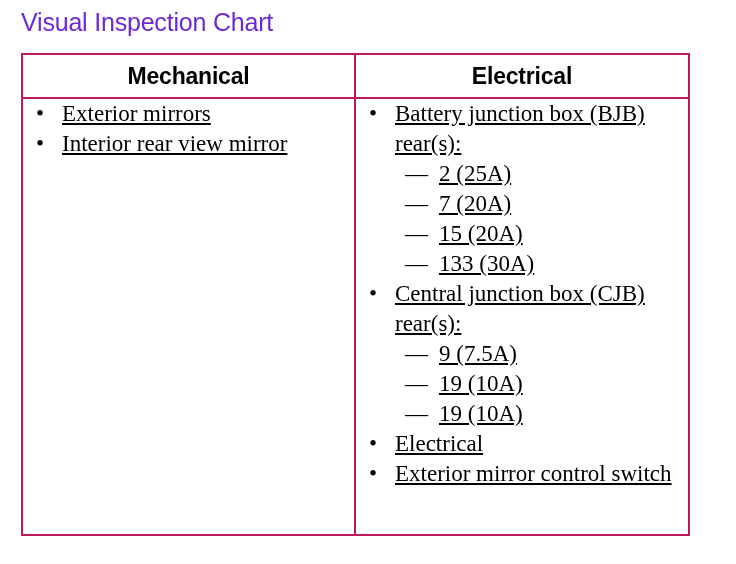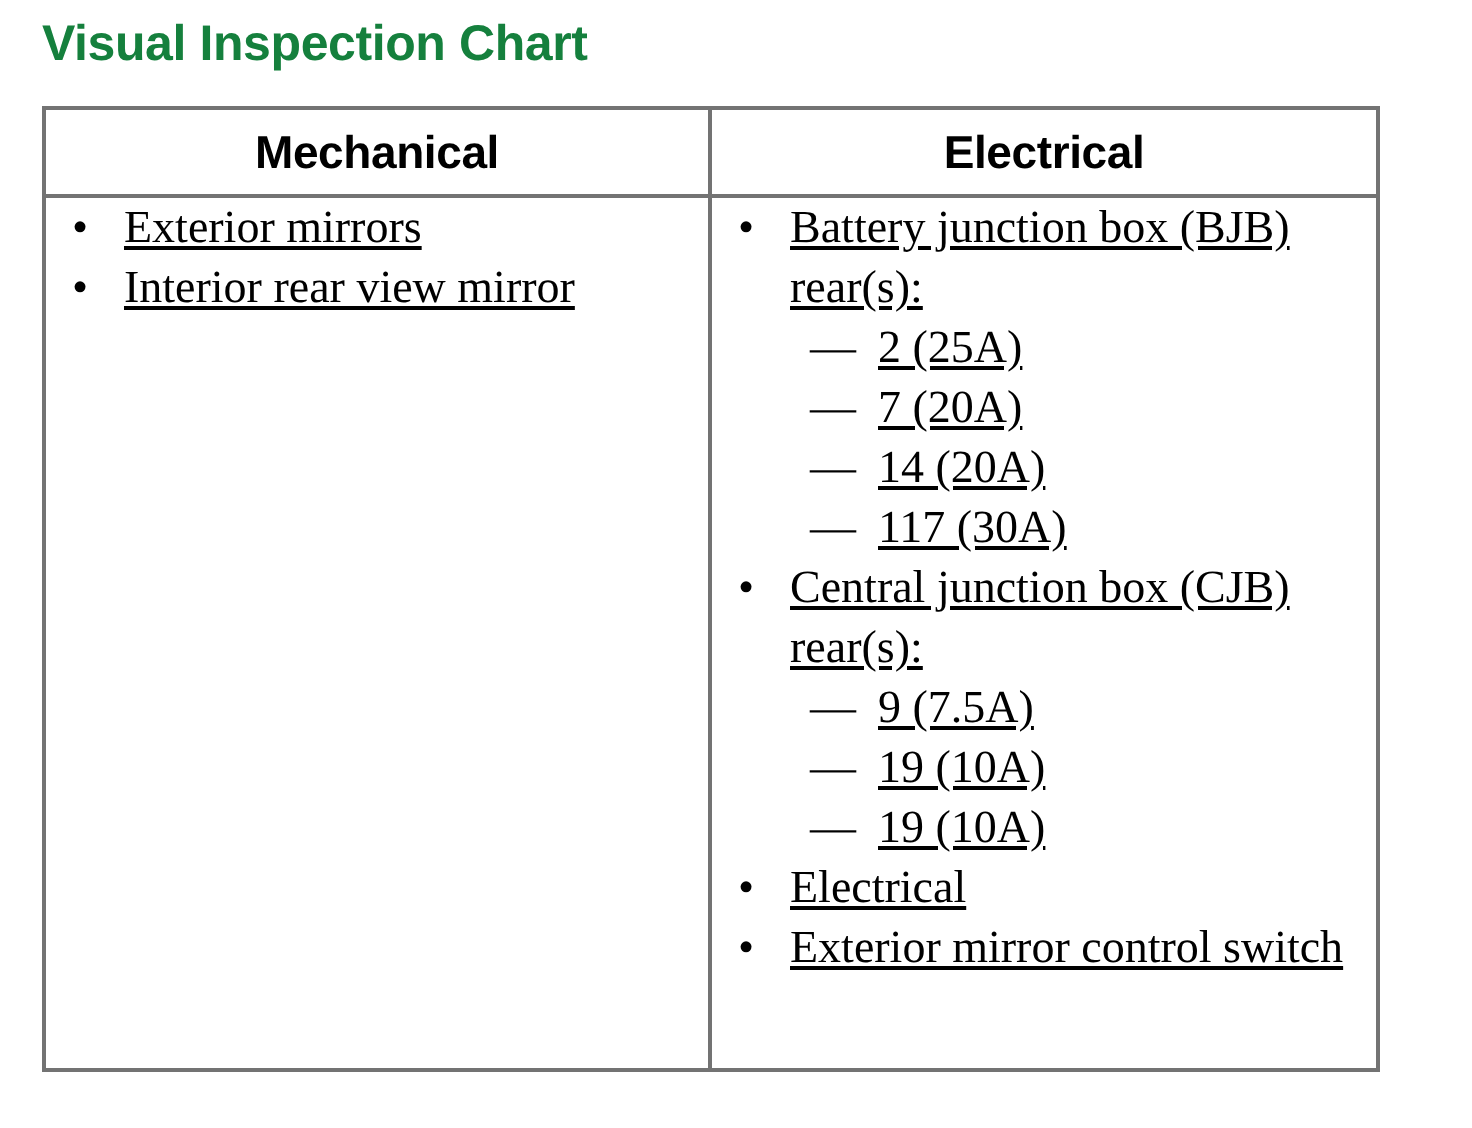--- a/index.html
+++ b/index.html
@@ -23,40 +23,40 @@
     width: 736px;
     height: 564px;
   }
 
   
   .chart-title {
     position: absolute;
     left: 21px;
     top: 7px;
     font-family: "Liberation Sans", "DejaVu Sans", sans-serif;
-    font-weight: bold;
+    font-weight: normal;
     font-size: 25px;
     line-height: 30px;
     letter-spacing: -0.2px;
     white-space: nowrap;
-    color: #15803d;
+    color: #6d28d9;
   }
 
   
   .chart-table {
     position: absolute;
     left: 21px;
     top: 53px;
     width: 667px;
     border-collapse: collapse;
     table-layout: fixed;
   }
   .chart-table td,
   .chart-table th {
-    border: 2px solid #737373;
+    border: 2px solid #be185d;
     padding: 0;
     vertical-align: top;
   }
 
   .col-mech { width: 333px; }
   .col-elec { width: 334px; }
 
   .chart-table thead th {
     height: 42px;
     text-align: center;
@@ -166,25 +166,25 @@
                 <li>
                   <span class="dash-mark">—</span>
                   <span class="li-text">2 (25A)</span>
                 </li>
                 <li>
                   <span class="dash-mark">—</span>
                   <span class="li-text">7 (20A)</span>
                 </li>
                 <li>
                   <span class="dash-mark">—</span>
-                  <span class="li-text">14 (20A)</span>
-                </li>
-                <li>
-                  <span class="dash-mark">—</span>
-                  <span class="li-text">117 (30A)</span>
+                  <span class="li-text">15 (20A)</span>
+                </li>
+                <li>
+                  <span class="dash-mark">—</span>
+                  <span class="li-text">133 (30A)</span>
                 </li>
               </ul>
             </li>
 
             <li>
               <span class="bullet-dot">•</span>
               <span class="li-text">Central junction box (CJB) rear(s):</span>
               <ul class="dashes">
                 <li>
                   <span class="dash-mark">—</span>

